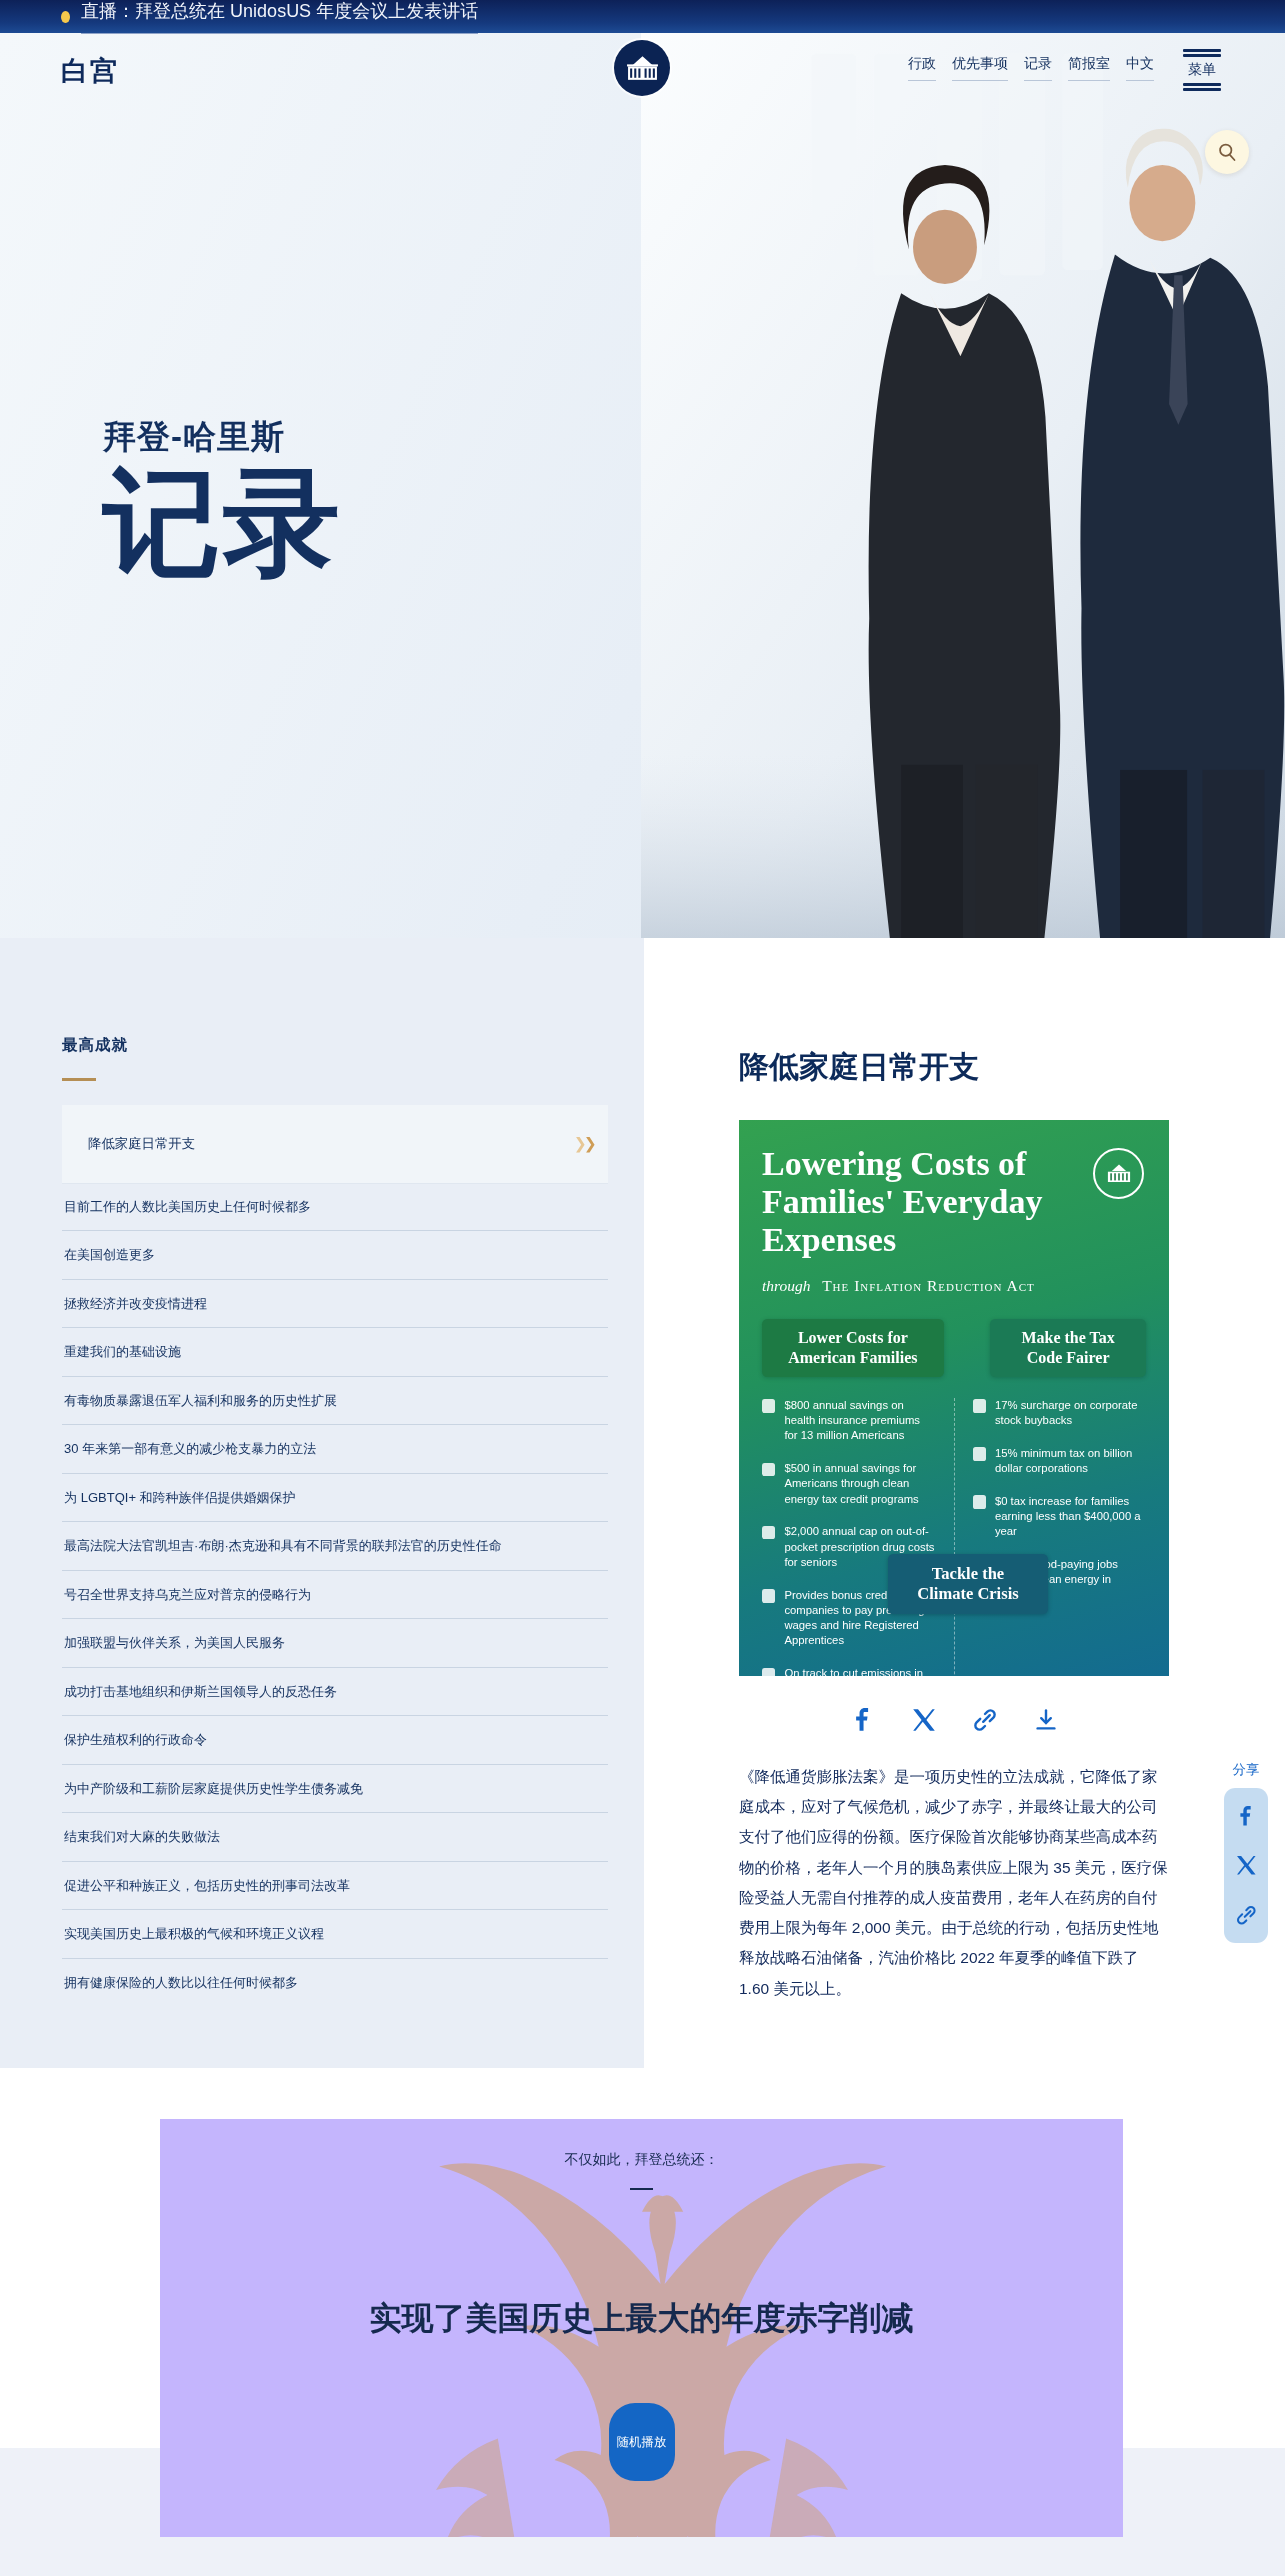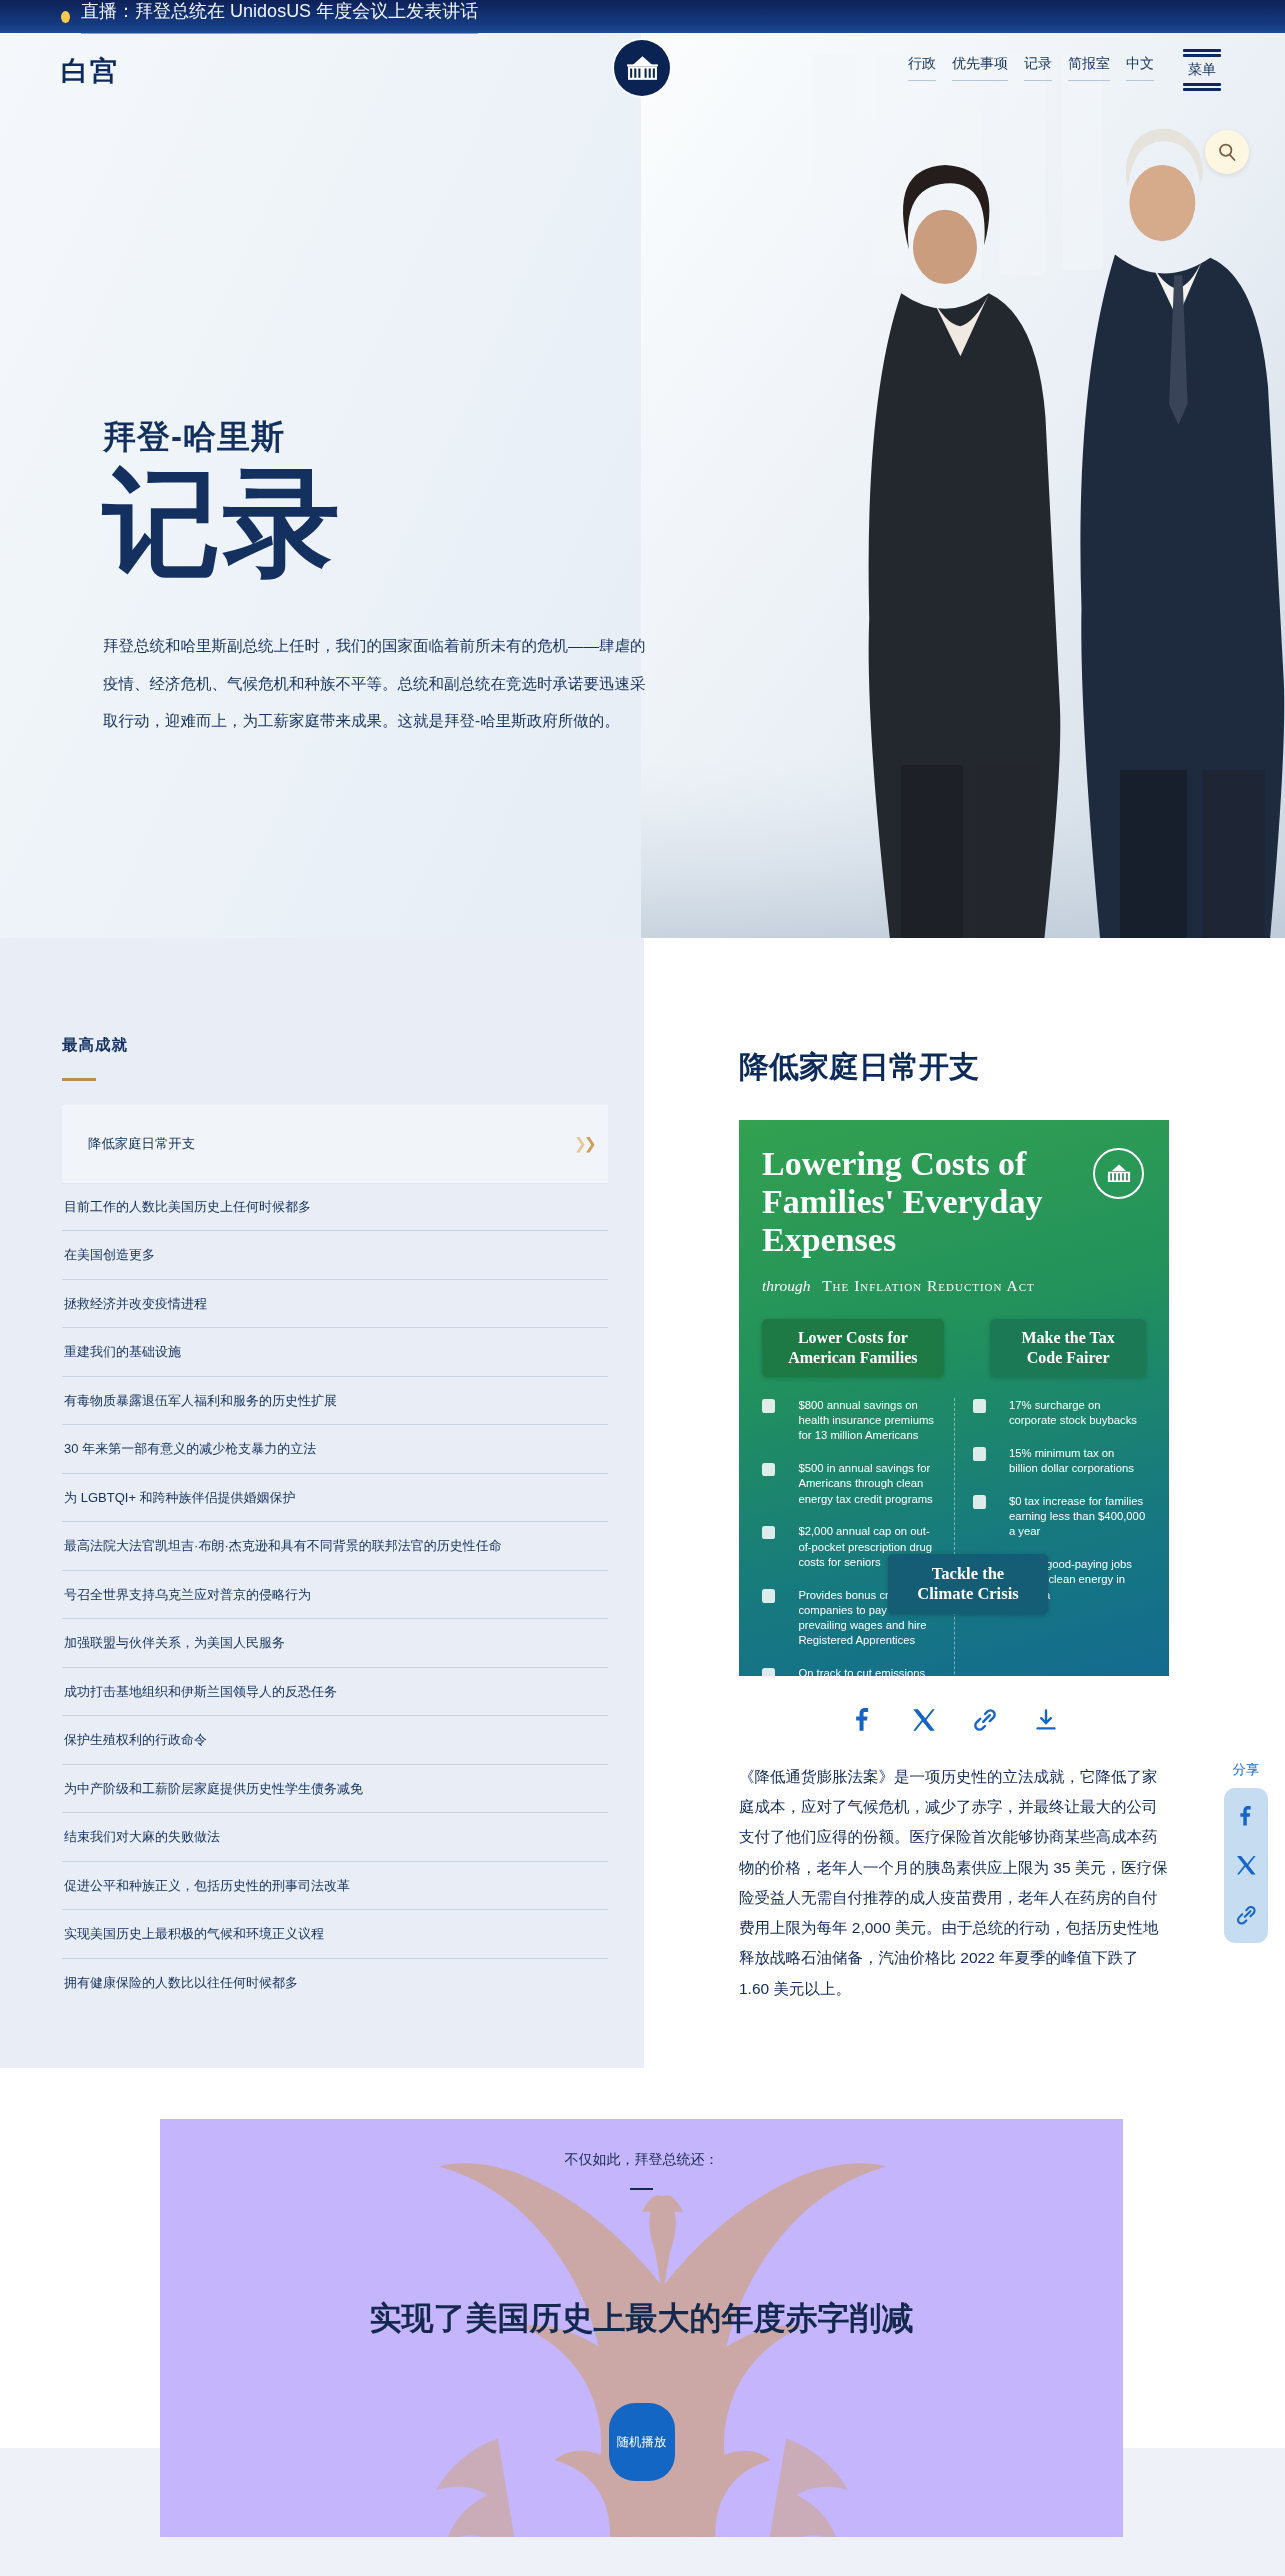--- a/index.html
+++ b/index.html
@@ -57,21 +57,21 @@
   .ig-sub{margin-top:17.5px;font-family:"Liberation Serif","DejaVu Serif",serif;font-size:15.5px;}
   .ig-sub .lead{font-style:italic;}
   .ig-sub .act{font-variant:small-caps;letter-spacing:1px;}
   .ig-boxes{display:flex;justify-content:space-between;margin-top:24px;}
   .ig-box{background:#1d7a44;border-radius:5.2px;padding:9.3px 13.4px;font-family:"Liberation Serif","DejaVu Serif",serif;
     font-weight:bold;font-size:16px;text-align:center;line-height:1.25;box-shadow:0 1px 4.1px rgba(0,40,30,.25);}
   .ig-box.right{background:#1b7a55;}
   .ig-cols{display:flex;margin-top:20.6px;gap:18.5px;}
   .ig-col{flex:1;}
   .ig-col.right{border-left:1.5px dashed rgba(255,255,255,.45);padding-left:17.5px;}
-  .ig-item{display:flex;gap:23px;margin-bottom:17.5px;font-size:11.3px;line-height:1.35;}
+  .ig-item{display:flex;gap:9px;margin-bottom:17.5px;font-size:11.3px;line-height:1.35;}
   .ig-item .pic{flex:0 0 13.4px;height:13.4px;border-radius:2.6px;background:rgba(255,255,255,.85);margin-top:1.5px;}
   .ig-climate{position:absolute;left:149px;bottom:62px;background:#155d74;border-radius:5.2px;padding:10.3px 15.5px;
     font-family:"Liberation Serif","DejaVu Serif",serif;font-weight:bold;font-size:16.5px;text-align:center;line-height:1.2;
     box-shadow:0 1px 4.1px rgba(0,30,40,.3);}
 
   
   .share-row{margin-top:32px;display:flex;justify-content:center;gap:37px;}
   .share-row .sic{width:24px;height:24px;cursor:pointer;}
   .article-p{margin-top:30px;font-size:15.5px;line-height:1.95;color:#11295b;padding-bottom:46px;}
   .share-widget{position:absolute;right:17px;top:823px;width:44px;text-align:center;}
@@ -182,21 +182,20 @@
     <div class="search-fab">
       <svg width="20.6" height="20.6" viewBox="0 0 40 40">
         <circle cx="17" cy="16" r="11" fill="none" stroke="#7a5c3e" stroke-width="3.4"></circle>
         <line x1="25" y1="25" x2="34" y2="35" stroke="#7a5c3e" stroke-width="3.4" stroke-linecap="round"></line>
       </svg>
     </div>
 
     <div class="hero-copy">
       <div class="hero-kicker">拜登-哈里斯</div>
       <div class="hero-title">记录</div>
-      <div class="hero-desc">拜登总统和哈里斯副总统上任时，我们的国家面临着前所未有的危机——肆虐的疫情、经济危机、气候危机和种族不平等。总统和副总统在竞选时承诺要迅速采取行动，迎难而上，为工薪家庭带来成果。这就是拜登-哈里斯政府所做的。</div>
     </div>
   </div>
 
   <div class="content-row">
     <aside class="sidebar">
       <div class="side-heading">最高成就</div>
       <div class="gold-line"></div>
       <div class="side-active">
         <span class="txt">降低家庭日常开支</span>
         <span class="chev"><span class="c1">❯</span>❯</span>

